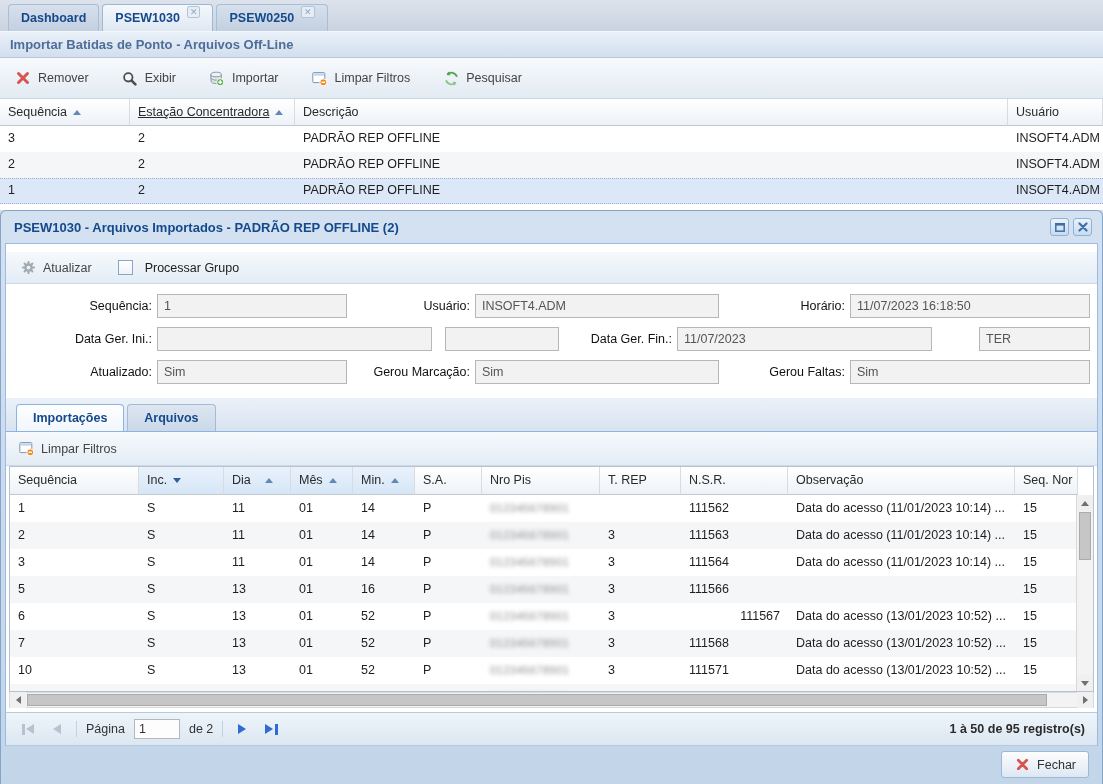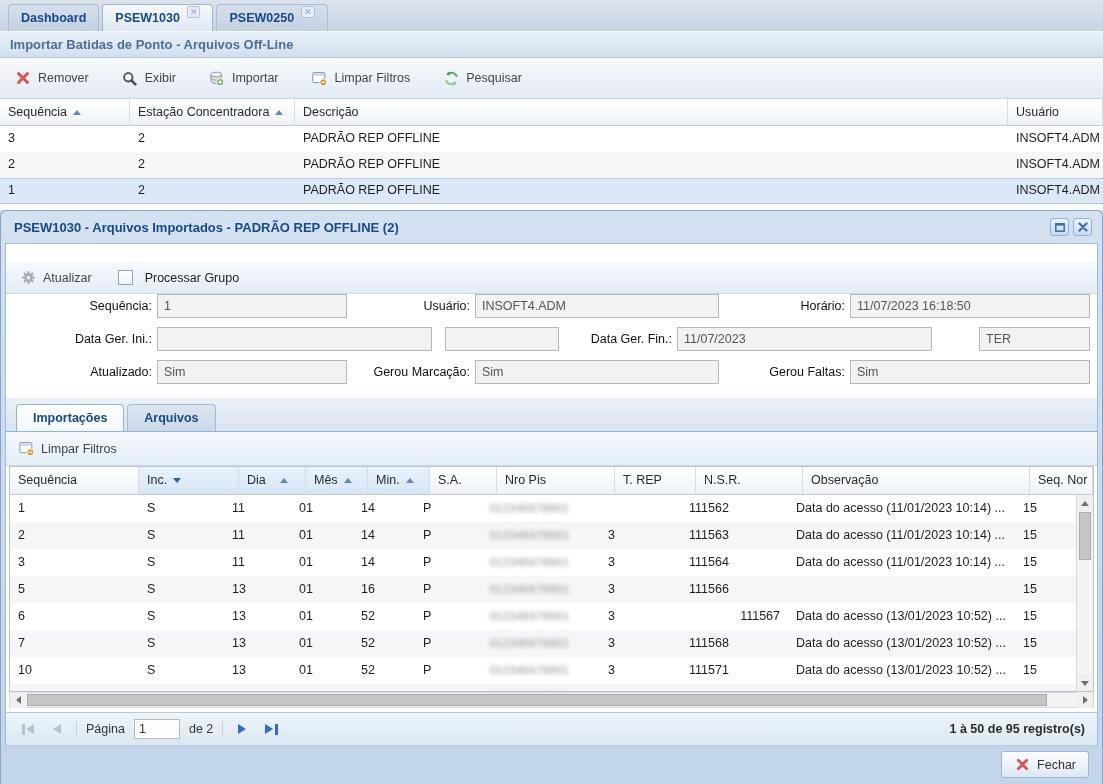--- a/index.html
+++ b/index.html
@@ -65,21 +65,21 @@
             background:linear-gradient(#eaf2fb,#c8dbf0); display:flex; align-items:center;
             justify-content:center; cursor:default; }
   .m-body { position:absolute; left:4px; right:4px; top:32px; bottom:38px;
             background:#fff; border:1px solid #99bbe8; }
   .m-footer { position:absolute; left:0; right:0; bottom:0; height:38px; }
   .btn-fechar { position:absolute; right:13px; top:5px; height:27px; padding:0 12px;
                 border:1px solid #9db8d6; border-radius:3px; background:linear-gradient(#fdfdfe,#dde8f3);
                 color:#333; display:flex; align-items:center; gap:7px; cursor:default; }
 
   
-  .m-toolbar { position:absolute; left:0; right:0; top:18px; height:32px;
+  .m-toolbar { position:absolute; left:0; right:0; top:8px; height:32px;
                background:linear-gradient(#f6f9fc,#e3ecf5); border-bottom:1px solid #cdd9e7;
                display:flex; align-items:center; padding-left:14px; gap:12px; }
   .cb { width:15px; height:15px; border:1px solid #86a5c8; background:linear-gradient(#fff,#eef2f7);
         margin-left:14px; }
 
   
   .lbl { position:absolute; height:24px; line-height:24px; text-align:right; color:#111; }
   .fld { position:absolute; height:24px; line-height:22px; border:1px solid #b4b7bc;
          background:#f2f2f3; color:#555; padding:0 6px; overflow:hidden; white-space:nowrap; }
 
@@ -207,21 +207,21 @@
         <span>Pesquisar</span>
       </div>
     </div>
 
   <div class="grid-outer">
     <div class="ghead" id="outer-grid-head">
         <div class="gh-cell" style="width: 130px; flex: 0 0 auto;">
           <span>Sequência</span>
           <span class="sort-asc"></span>
         </div>
-        <div class="gh-cell" style="width: 165px; flex: 0 0 auto;">
+        <div class="gh-cell" style="width: 165px; flex: 0 0 auto; text-decoration: underline;">
           <span>Estação Concentradora</span>
           <span class="sort-asc"></span>
         </div>
         <div class="gh-cell" style="width: 713px; flex: 0 0 auto;">
           <span>Descrição</span>
         </div>
         <div class="gh-cell" style="width: 95px; flex: 0 0 auto;">
           <span>Usuário</span>
         </div>
       </div>
@@ -324,21 +324,21 @@
           </span>
           <span>Limpar Filtros</span>
         </div>
       </div>
 
       <div class="grid2">
         <div class="ghead" id="inner-grid-head">
             <div class="gh-cell" style="width: 129px; flex: 0 0 auto;">
               <span>Sequência</span>
             </div>
-            <div class="gh-cell hl" style="width: 100px; flex: 0 0 auto; text-align: right;">
+            <div class="gh-cell hl" style="width: 85px; flex: 0 0 auto; text-align: right;">
               <span>Inc.</span>
               <span class="menu-arr"></span>
             </div>
             <div class="gh-cell hl" style="width: 67px; flex: 0 0 auto; gap: 8px;">
               <span>Dia</span>
               <span class="sort-asc"></span>
             </div>
             <div class="gh-cell hl" style="width: 62px; flex: 0 0 auto;">
               <span>Mês</span>
               <span class="sort-asc"></span>

